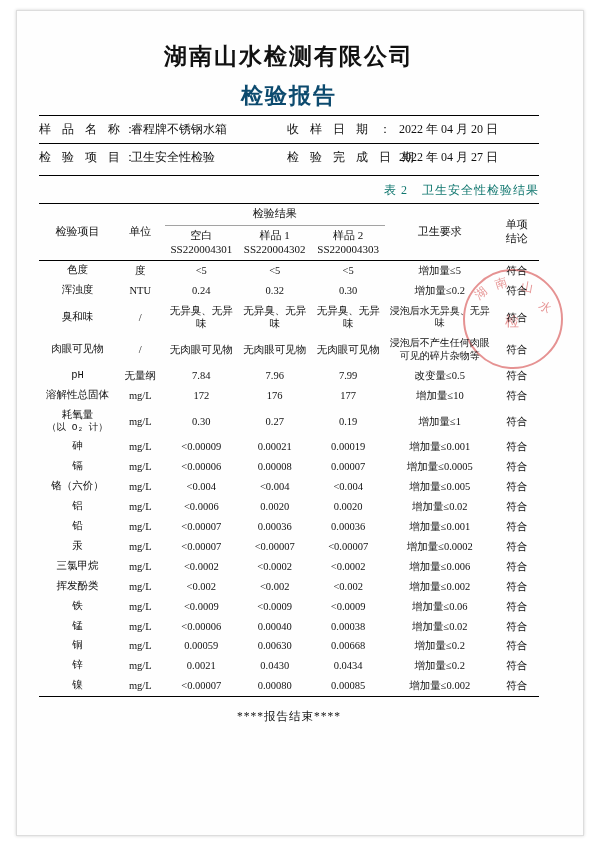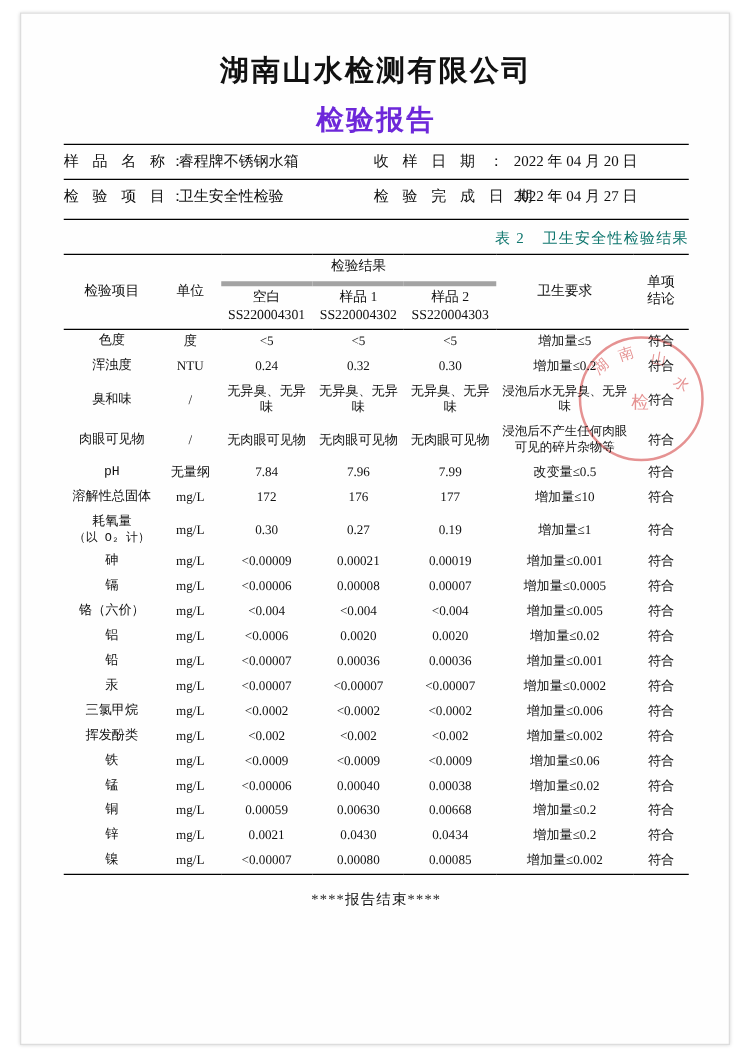--- a/index.html
+++ b/index.html
@@ -26,39 +26,39 @@
     top: 10px;
     width: 568px;
     height: 826px;
     background: #fefefe;
     border: 1px solid #dddddd;
     box-sizing: border-box;
     box-shadow: 0 0 3px rgba(0,0,0,0.18);
   }
   .content {
     position: absolute;
-    left: 34px;
+    left: 22px;
     top: 30px;
     width: 500px;
   }
   .title1 {
     text-align: center;
     font-size: 23px;
     font-weight: bold;
     letter-spacing: 2px;
     color: #111;
     font-family: "DejaVu Serif", "Liberation Serif", serif;
   }
   .title2 {
     text-align: center;
     font-size: 22px;
     font-weight: bold;
     letter-spacing: 2px;
     margin-top: 9px;
-    color: #6d28d9;
+    color: #0c4a6e;
     font-family: "DejaVu Serif", "Liberation Serif", serif;
   }
   .reportline {
     margin-top: 16px;
     display: flex;
     align-items: flex-end;
     justify-content: space-between;
     font-size: 11.5px;
     color: #111;
   }
@@ -120,21 +120,21 @@
     text-align: center;
     vertical-align: middle;
     font-weight: normal;
     padding: 3.4px 1px;
     line-height: 1.25;
   }
   table.data thead td, table.data thead th {
     font-size: 11px;
   }
   .bt { border-top: 1px solid #000; }
-  .bb { border-bottom: 4px solid #a3a3a3; }
+  .bb { border-bottom: 1px solid #a3a3a3; }
   .bb2 { border-bottom: 1.4px solid #000; }
   .small { font-size: 9.5px; }
   .subhead { font-size: 9.5px; line-height: 1.15; }
   .leftcell { text-align: center; font-family: Liberation Mono, monospace; }
   .reqcell { text-align: left; padding-left: 10px; font-size: 10.5px; }
   .wrapcell { text-align: left; padding-left: 10px; font-size: 10px; line-height: 1.25; font-family: Liberation Serif, serif; }
   .endnote {
     text-align: center;
     font-size: 11.5px;
     margin-top: 12px;

